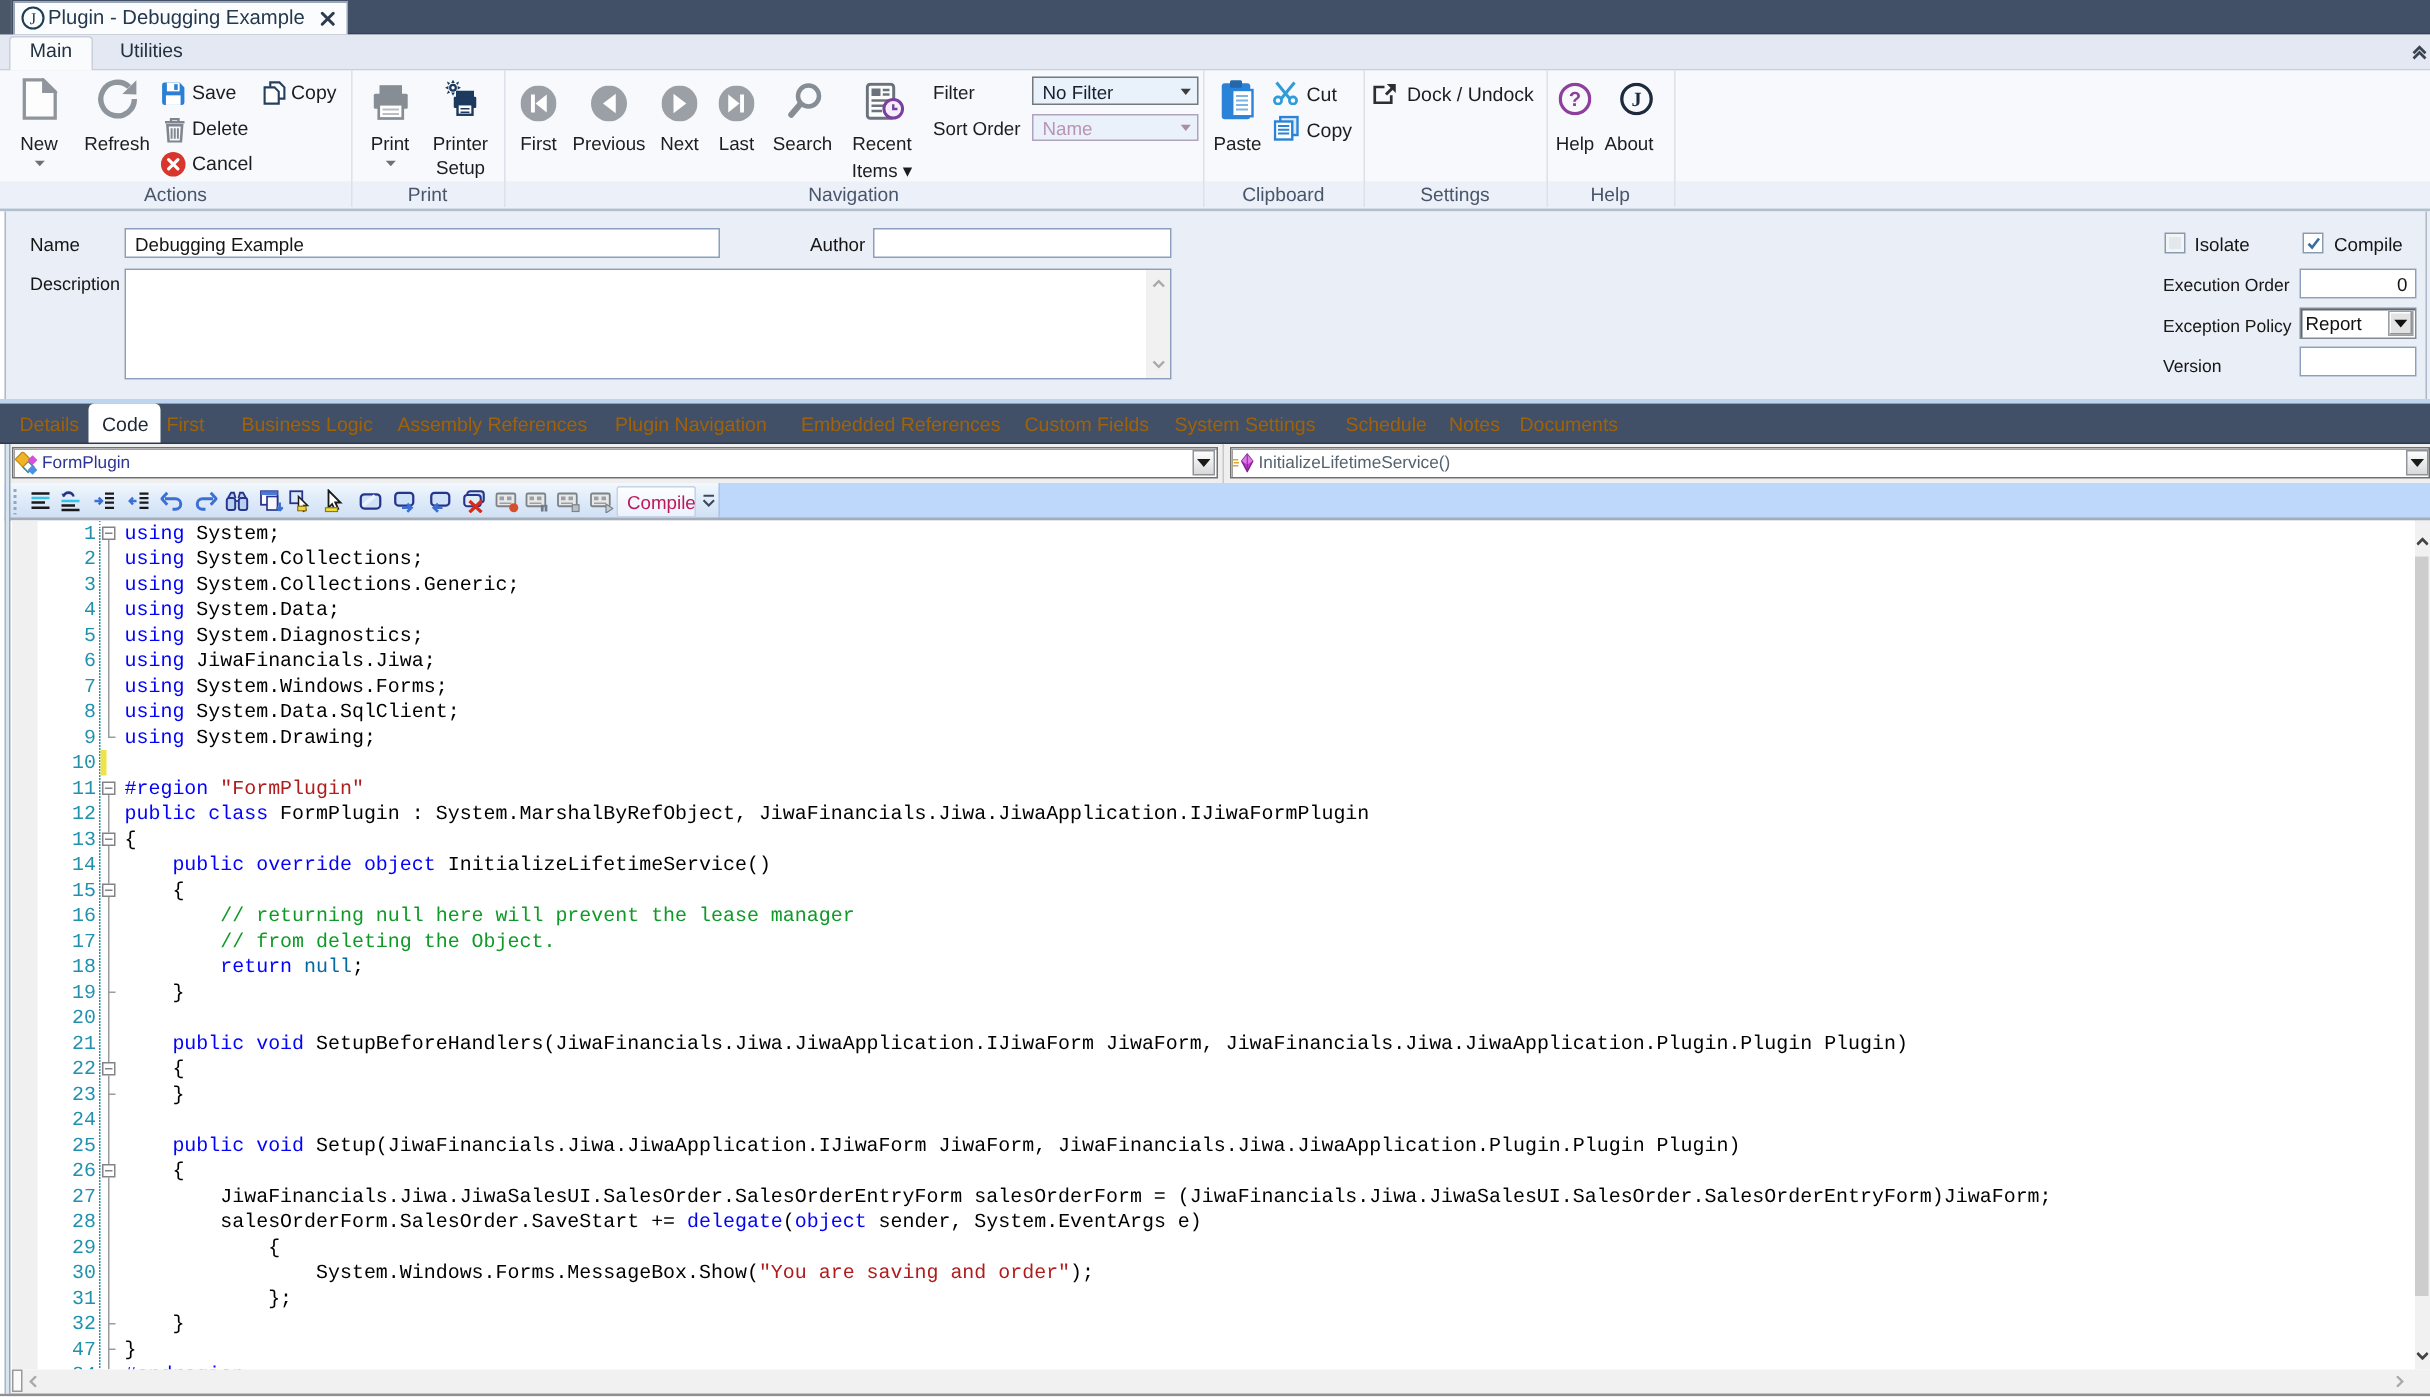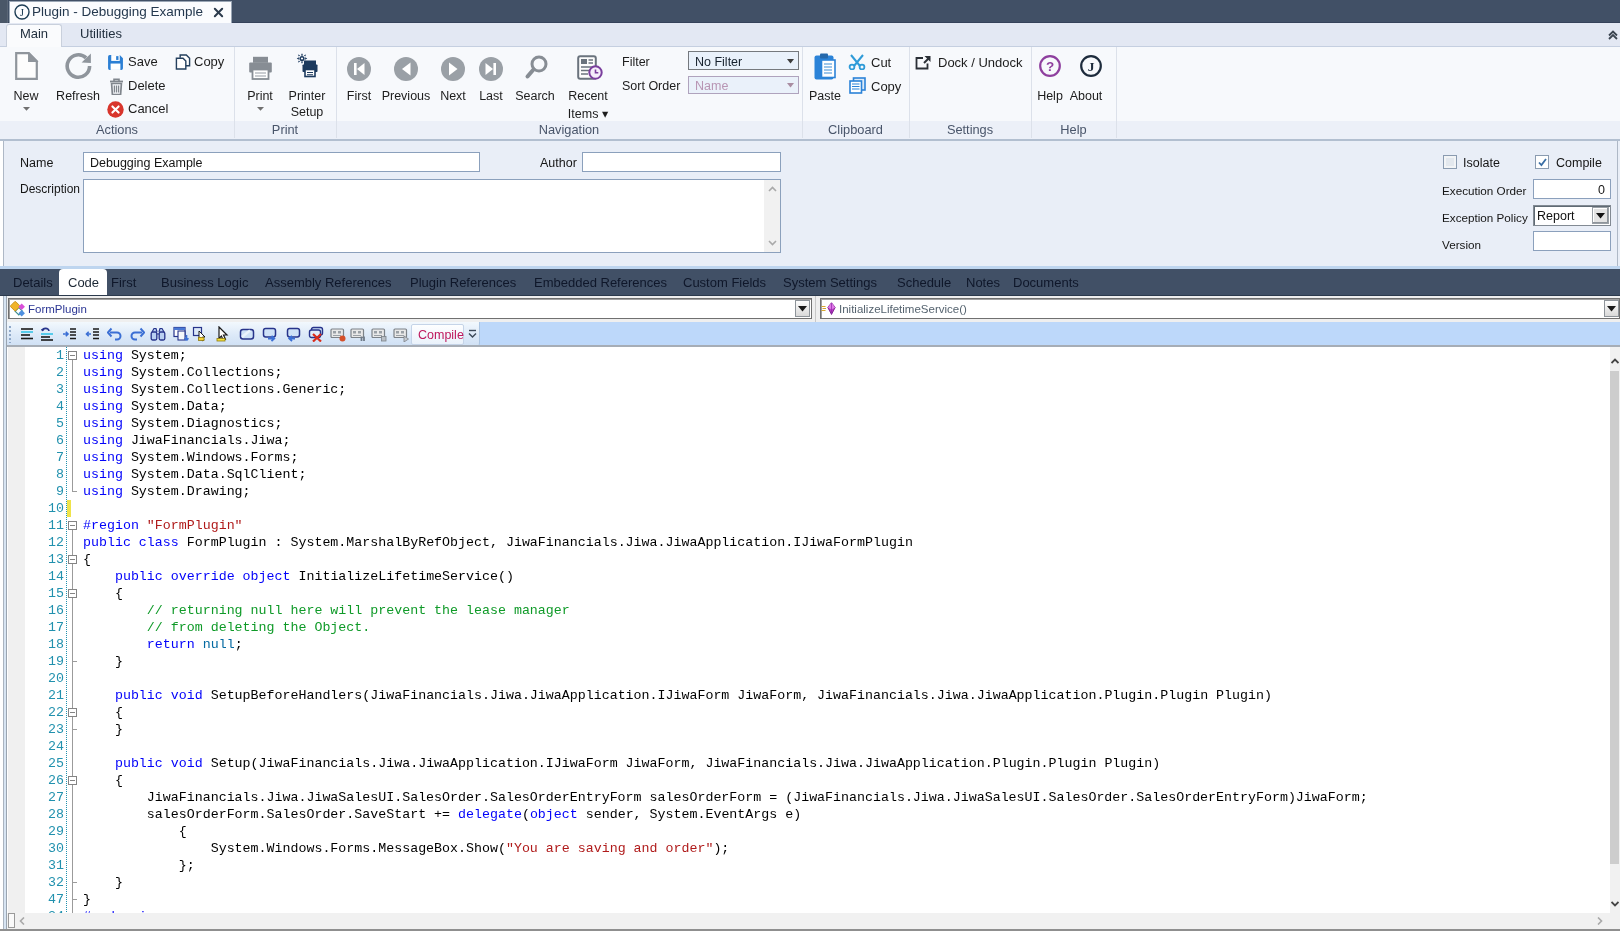--- a/index.html
+++ b/index.html
@@ -3,21 +3,21 @@
 <style>
 *{margin:0;padding:0;box-sizing:border-box}
 html,body{width:1620px;height:931px;overflow:hidden}
 body{font-family:"Liberation Sans",sans-serif;background:#fff}
 #app{position:relative;width:1620px;height:931px;background:#fff;overflow:hidden}
 .a{position:absolute}
 .rt{position:absolute;font-size:12.5px;color:#1d1d1d;white-space:nowrap}
 .rtc{position:absolute;font-size:12.5px;color:#1d1d1d;white-space:nowrap;text-align:center}
 .gl{position:absolute;top:121px;height:18px;line-height:18px;font-size:12.8px;color:#49556a;text-align:center;white-space:nowrap}
 .sep{position:absolute;top:47px;height:91px;width:1px;background:#dce1ea}
-.tabtx{position:absolute;top:269px;height:27px;line-height:27px;font-size:13px;color:#0f172a;white-space:nowrap}
+.tabtx{position:absolute;top:269px;height:27px;line-height:27px;font-size:13px;color:#a16207;white-space:nowrap}
 .inp{position:absolute;background:#fff;border:1px solid #8ba0bc}
 .lbl{position:absolute;font-size:12.5px;color:#151515;white-space:nowrap}
 .cb{position:absolute;width:14px;height:14px;background:#f2f4f6;border:1px solid #8a9bb0}
 svg{display:block}
 </style></head><body>
 <div id="app">
 
 <div class="a" style="left:0;top:0;width:1620px;height:23px;background:#415066;border-bottom:1px solid #35425a"></div>
 <div class="a" style="left:0;top:0;width:8px;height:23px;background:#4a5768;border-right:1px solid #5a6677"></div>
 <div class="a" style="left:9px;top:1px;width:223px;height:22px;background:#fbfcfe;border:1px solid #9aa6b5;border-bottom:none"></div>
@@ -249,21 +249,21 @@
 
 <div class="a" style="left:0;top:266px;width:1620px;height:3px;background:#bed5ef"></div>
 <div class="a" style="left:0;top:269px;width:1620px;height:27px;background:#415066"></div>
 <div class="a" style="left:0;top:295px;width:1620px;height:1px;background:#2c3a4d"></div>
 <div class="tabtx" style="left:13px">Details</div>
 <div class="a" style="left:59px;top:269px;width:48px;height:26px;background:#fff;border-radius:4px 4px 0 0"></div>
 <div class="tabtx" style="left:68px;color:#1c2734;z-index:2">Code</div>
 <div class="tabtx" style="left:111px">First</div>
 <div class="tabtx" style="left:161px">Business Logic</div>
 <div class="tabtx" style="left:265px">Assembly References</div>
-<div class="tabtx" style="left:410px">Plugin References</div>
+<div class="tabtx" style="left:410px">Plugin Navigation</div>
 <div class="tabtx" style="left:534px">Embedded References</div>
 <div class="tabtx" style="left:683px">Custom Fields</div>
 <div class="tabtx" style="left:783px">System Settings</div>
 <div class="tabtx" style="left:897px">Schedule</div>
 <div class="tabtx" style="left:966px">Notes</div>
 <div class="tabtx" style="left:1013px">Documents</div>
 
 <div class="a" style="left:0;top:296px;width:1620px;height:26px;background:#efefef"></div>
 <div class="a" style="left:8px;top:298px;width:804px;height:21px;background:#fff;border:1px solid #707070;box-shadow:inset 1px 1px 0 #a0a0a0"></div>
 <svg class="a" style="left:10px;top:301px" width="15" height="16" viewBox="0 0 15 16">

